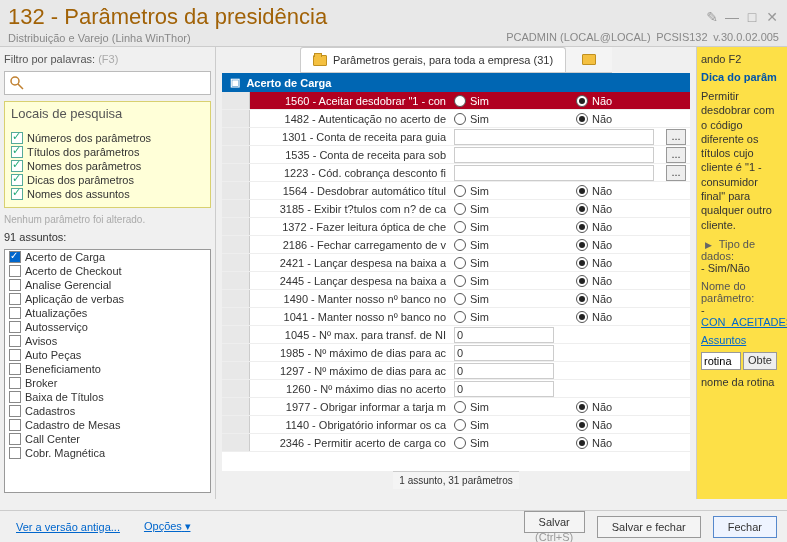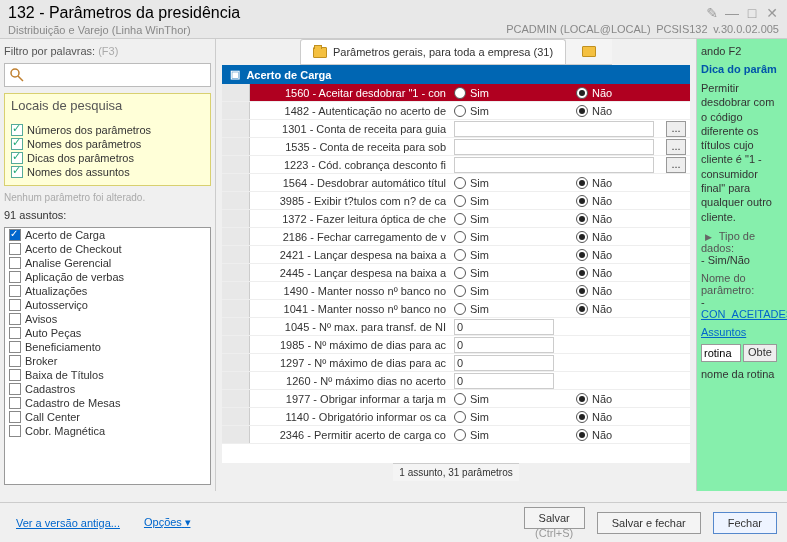--- a/index.html
+++ b/index.html
@@ -1,19 +1,19 @@
 <!DOCTYPE html>
 <html><head>
 <meta charset="utf-8">
 <style>
   * { box-sizing: border-box; font-family: Tahoma, "Segoe UI", sans-serif; font-size: 11px; }
   body { margin: 0; background: #f0f0f0; color: #333; width: 787px; height: 542px; overflow: hidden; position: relative; }
   .titlebar { background: #e8e8e8; padding: 4px 8px 2px; border-bottom: 1px solid #ccc; }
   .titlebar-row { display: flex; justify-content: space-between; align-items: center; }
-  .title { font-size: 16px; color: #000000; font-weight: normal; }
+  .title { font-size: 22px; color: #a16207; font-weight: normal; }
   .user-info { color: #888; font-size: 10px; }
   .subtitle { color: #888; font-size: 11px; margin-top: 2px; }
   .win-controls { display: flex; gap: 6px; }
   .win-btn { width: 14px; height: 14px; color: #999; cursor: pointer; text-align: center; line-height: 14px; font-size: 14px; }
   .main { display: flex; height: calc(100% - 90px); }
   .left-panel { width: 215px; padding: 6px 4px; display: flex; flex-direction: column; gap: 6px; }
   .filter-label { color: #555; }
   .filter-hint { color: #aaa; }
   .search-box { border: 1px solid #bbb; background: #fff; height: 24px; display: flex; align-items: center; padding: 0 4px; }
   .mag { width: 16px; height: 16px; }
@@ -45,29 +45,29 @@
   .grid-row.selected .row-gutter { background: #e8e8e8; }
   .row-label { flex: 0 0 200px; padding: 0 4px; overflow: hidden; white-space: nowrap; text-align: right; }
   .row-controls { flex: 1; display: flex; align-items: center; gap: 12px; padding: 0 4px; }
   .radio { width: 12px; height: 12px; border: 1px solid #555; border-radius: 50%; display: inline-block; position: relative; background: #fff; }
   .radio.on::after { content: ""; position: absolute; top: 2px; left: 2px; width: 6px; height: 6px; background: #222; border-radius: 50%; }
   .radio-group { display: flex; gap: 4px; align-items: center; width: 110px; }
   .num-input { border: 1px solid #ccc; width: 100px; height: 16px; padding: 0 2px; background: #fff; color: #333; }
   .ellipsis-btn { width: 20px; height: 16px; border: 1px solid #999; background: #eee; text-align: center; line-height: 12px; cursor: pointer; }
   .grid-status { padding: 3px 6px; border-top: 1px solid #ccc; background: #f4f4f4; font-size: 10px; }
   
-  .right-panel { width: 90px; padding: 6px 4px; background: #86efac; font-size: 10px; overflow: hidden; }
+  .right-panel { width: 90px; padding: 6px 4px; background: #fde047; font-size: 10px; overflow: hidden; }
   .rp-field { margin-bottom: 6px; }
   .rp-label { color: #555; }
   .rp-strong { color: #0055aa; font-weight: bold; }
   .rp-link { color: #0066cc; text-decoration: underline; }
   .rp-input { border: 1px solid #999; background: #fff; width: 40px; height: 18px; padding: 0 2px; }
   .rp-btn { border: 1px solid #999; background: #eee; padding: 1px 4px; cursor: pointer; }
   
-  .footer { position: absolute; bottom: 0; left: 0; right: 0; height: 40px; display: flex; align-items: center; gap: 12px; padding: 0 10px; background: #f0f0f0; border-top: 1px solid #ccc; }
+  .footer { position: absolute; bottom: 0; left: 0; right: 0; height: 32px; display: flex; align-items: center; gap: 12px; padding: 0 10px; background: #f0f0f0; border-top: 1px solid #ccc; }
   .footer .spacer { flex: 1; }
   .fbtn { border: 1px solid #999; background: #f4f4f4; padding: 4px 14px; cursor: pointer; }
   .fbtn.link { border: none; background: none; color: #0066cc; text-decoration: underline; padding: 4px 6px; }
   .fbtn.primary { border: 1px solid #5588cc; background: #eef4ff; }
   .ctrl-hint { text-align: center; font-size: 11px; color: #999; margin-top: -2px; }
   .splitter { height: 6px; background: repeating-linear-gradient(90deg, #ccc 0 1px, transparent 1px 3px); margin: 2px 40%; }
   .divider-arrow { color: #666; margin: 0 4px; font-size: 9px; }
 </style>
 </head>
 <body>
@@ -104,20 +104,24 @@
     </div>
     <div class="fieldset">
       <div class="fieldset-title">Locais de pesquisa</div>
       <div id="search-loc-items">
           <div class="chk-row">
             <span class="chk checked"></span>
             <span>Números dos parâmetros</span>
           </div>
           <div class="chk-row">
             <span class="chk checked"></span>
+            <span>Títulos dos parâmetros</span>
+          </div>
+          <div class="chk-row">
+            <span class="chk checked"></span>
             <span>Nomes dos parâmetros</span>
           </div>
           <div class="chk-row">
             <span class="chk checked"></span>
             <span>Dicas dos parâmetros</span>
           </div>
           <div class="chk-row">
             <span class="chk checked"></span>
             <span>Nomes dos assuntos</span>
           </div>
@@ -266,21 +270,21 @@
                 <span>Sim</span>
               </span>
                 <span class="radio-group">
                 <span class="radio on"></span>
                 <span>Não</span>
               </span>
             </div>
           </div>
           <div class="grid-row">
             <div class="row-gutter"></div>
-                   <div class="row-label">3985 - Exibir t?tulos com n? de ca</div>
+                   <div class="row-label">3185 - Exibir t?tulos com n? de ca</div>
                    <div class="row-controls">
               <span class="radio-group">
                 <span class="radio "></span>
                 <span>Sim</span>
               </span>
                 <span class="radio-group">
                 <span class="radio on"></span>
                 <span>Não</span>
               </span>
             </div>

